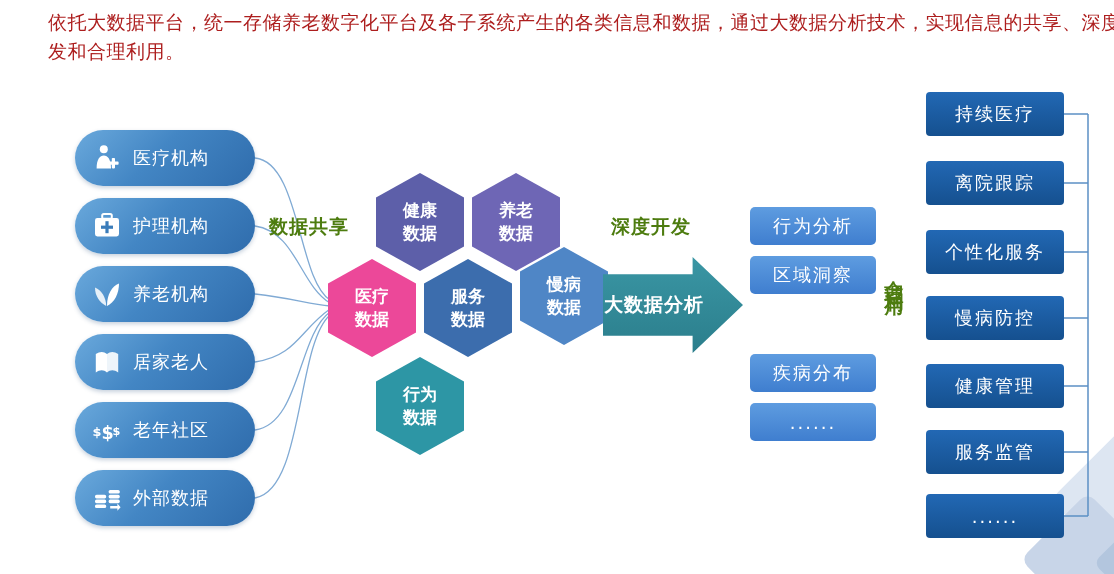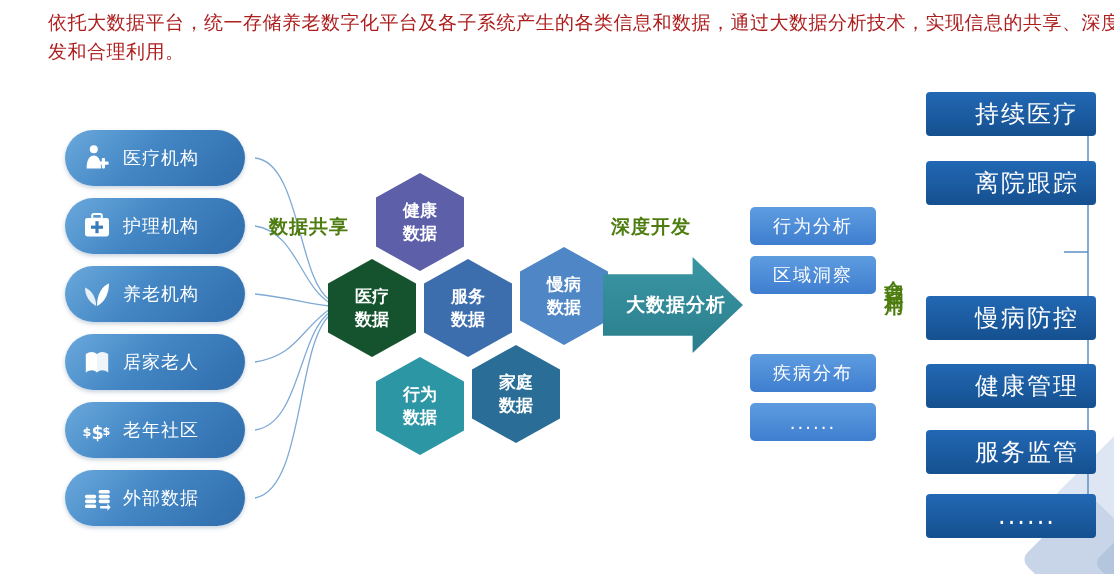--- a/index.html
+++ b/index.html
@@ -7,21 +7,21 @@
     position:relative; width:1114px; height:574px; overflow:hidden;
     background:#ffffff; font-family:"DejaVu Sans","Liberation Sans",sans-serif;margin-left:40px;
   }
   
   .intro {
     position:absolute; left:8px; top:8px; width:1098px;
     font-size:19px; line-height:1.55; color:#ad1e1e; letter-spacing:0.5px;
   }
   
   .pill {
-    position:absolute; left:25px; width:180px; height:56px;
+    position:absolute; left:35px; width:180px; height:56px;
     border-radius:28px; display:flex; align-items:center;
     background:linear-gradient(135deg,#6aa9dc 0%,#4386c4 45%,#2f6cac 100%);
     color:#fff; font-size:18px; letter-spacing:1px;
     box-shadow:0 2px 4px rgba(30,70,120,0.25);
   }
   .pill-icon { width:40px; height:36px; margin:0 6px 0 12px; display:flex; align-items:center; justify-content:center; }
   
   .red-label { position:absolute; color:#4d7c0f; font-weight:bold; font-size:19px; letter-spacing:1px; }
   .red-label.vertical { writing-mode:vertical-rl; text-orientation:upright; letter-spacing:6px; }
   
@@ -31,37 +31,36 @@
     display:flex; align-items:center; justify-content:center;
     color:#fff; font-weight:bold; font-size:17px; text-align:center;
   }
   .hex span { display:inline-block; width:40px; line-height:1.35; word-break:break-all; }
   
   .big-arrow {
     position:absolute; left:563px; top:257px; width:140px; height:96px;
     background:linear-gradient(180deg,#3a96a4 0%,#2b7e8c 100%);
     clip-path:polygon(0% 18%,64% 18%,64% 0%,100% 50%,64% 100%,64% 82%,0% 82%);
     display:flex; align-items:center; justify-content:flex-start;
-    color:#fff; font-weight:bold; font-size:19px; padding-left:23px; box-sizing:border-box;
+    color:#fff; font-weight:bold; font-size:19px; padding-left:1px; box-sizing:border-box;
     letter-spacing:1px;
   }
   
   .ana-box {
     position:absolute; left:710px; width:126px; height:38px; border-radius:5px;
     background:linear-gradient(180deg,#5e9ce0 0%,#3f7ecf 100%);
     color:#fff; font-size:18px; display:flex; align-items:center; justify-content:center;
     letter-spacing:2px;
   }
   
   .out-box {
     position:absolute; left:886px; width:138px; height:44px; border-radius:4px;
     background:linear-gradient(180deg,#2268b4 0%,#15508f 100%);
-    color:#fff; font-size:24px; display:flex; align-items:center; justify-content:center;
+    color:#fff; font-size:18px; display:flex; align-items:center; justify-content:center;
     letter-spacing:2px;
-    padding-left:32px;
   }
   
   .overlay { position:absolute; left:0; top:0; width:1114px; height:574px; pointer-events:none; }
   
   .decor { position:absolute; transform:rotate(45deg); }
   .decor.d1 { width:120px; height:120px; left:1035px; top:440px; background:#dde6f2; border-radius:12px; }
   .decor.d2 { width:95px;  height:95px;  left:1000px; top:512px; background:#c8d5e8; border-radius:10px; }
   .decor.d3 { width:70px;  height:70px;  left:1068px; top:528px; background:#b3c6de; border-radius:8px; }
 </style>
 </head>
@@ -166,45 +165,46 @@
     <span>外部数据</span>
   </div>
 
   <div class="red-label" style="left:229px; top:214px;">数据共享</div>
   <div class="red-label" style="left:571px; top:214px;">深度开发</div>
   <div class="red-label vertical" style="left:842px; top:264px;">合理利用</div>
 
   <div class="hex" style="left: 336px; top: 173px; background: rgb(93, 95, 169);">
     <span>健康数据</span>
   </div>
-  <div class="hex" style="left: 288px; top: 259px; background: #14532d;">
+  <div class="hex" style="left: 432px; top: 173px; background: rgb(110, 102, 181);">
+    <span>养老数据</span>
+  </div>
+  <div class="hex" style="left: 288px; top: 259px; background: #ec4899;">
     <span>医疗数据</span>
   </div>
   <div class="hex" style="left: 384px; top: 259px; background: rgb(60, 109, 173);">
     <span>服务数据</span>
   </div>
   <div class="hex" style="left: 480px; top: 247px; background: rgb(79, 134, 198);">
     <span>慢病数据</span>
   </div>
   <div class="hex" style="left: 336px; top: 357px; background: rgb(45, 150, 165);">
     <span>行为数据</span>
-  </div>
-  <div class="hex" style="left: 432px; top: 345px; background: rgb(42, 109, 150);">
-    <span>家庭数据</span>
   </div>
 
   <div class="big-arrow">
     <span>大数据分析</span>
   </div>
 
   <div class="ana-box" style="top:207px">行为分析</div>
   <div class="ana-box" style="top:256px">区域洞察</div>
   <div class="ana-box" style="top:354px">疾病分布</div>
   <div class="ana-box" style="top:403px">......</div>
 
   <div class="out-box" style="top:92px">持续医疗</div>
   <div class="out-box" style="top:161px">离院跟踪</div>
+  <div class="out-box" style="top:230px">个性化服务</div>
   <div class="out-box" style="top:296px">慢病防控</div>
   <div class="out-box" style="top:364px">健康管理</div>
   <div class="out-box" style="top:430px">服务监管</div>
   <div class="out-box" style="top:494px">......</div>
 
 </div>
 
 </body></html>

